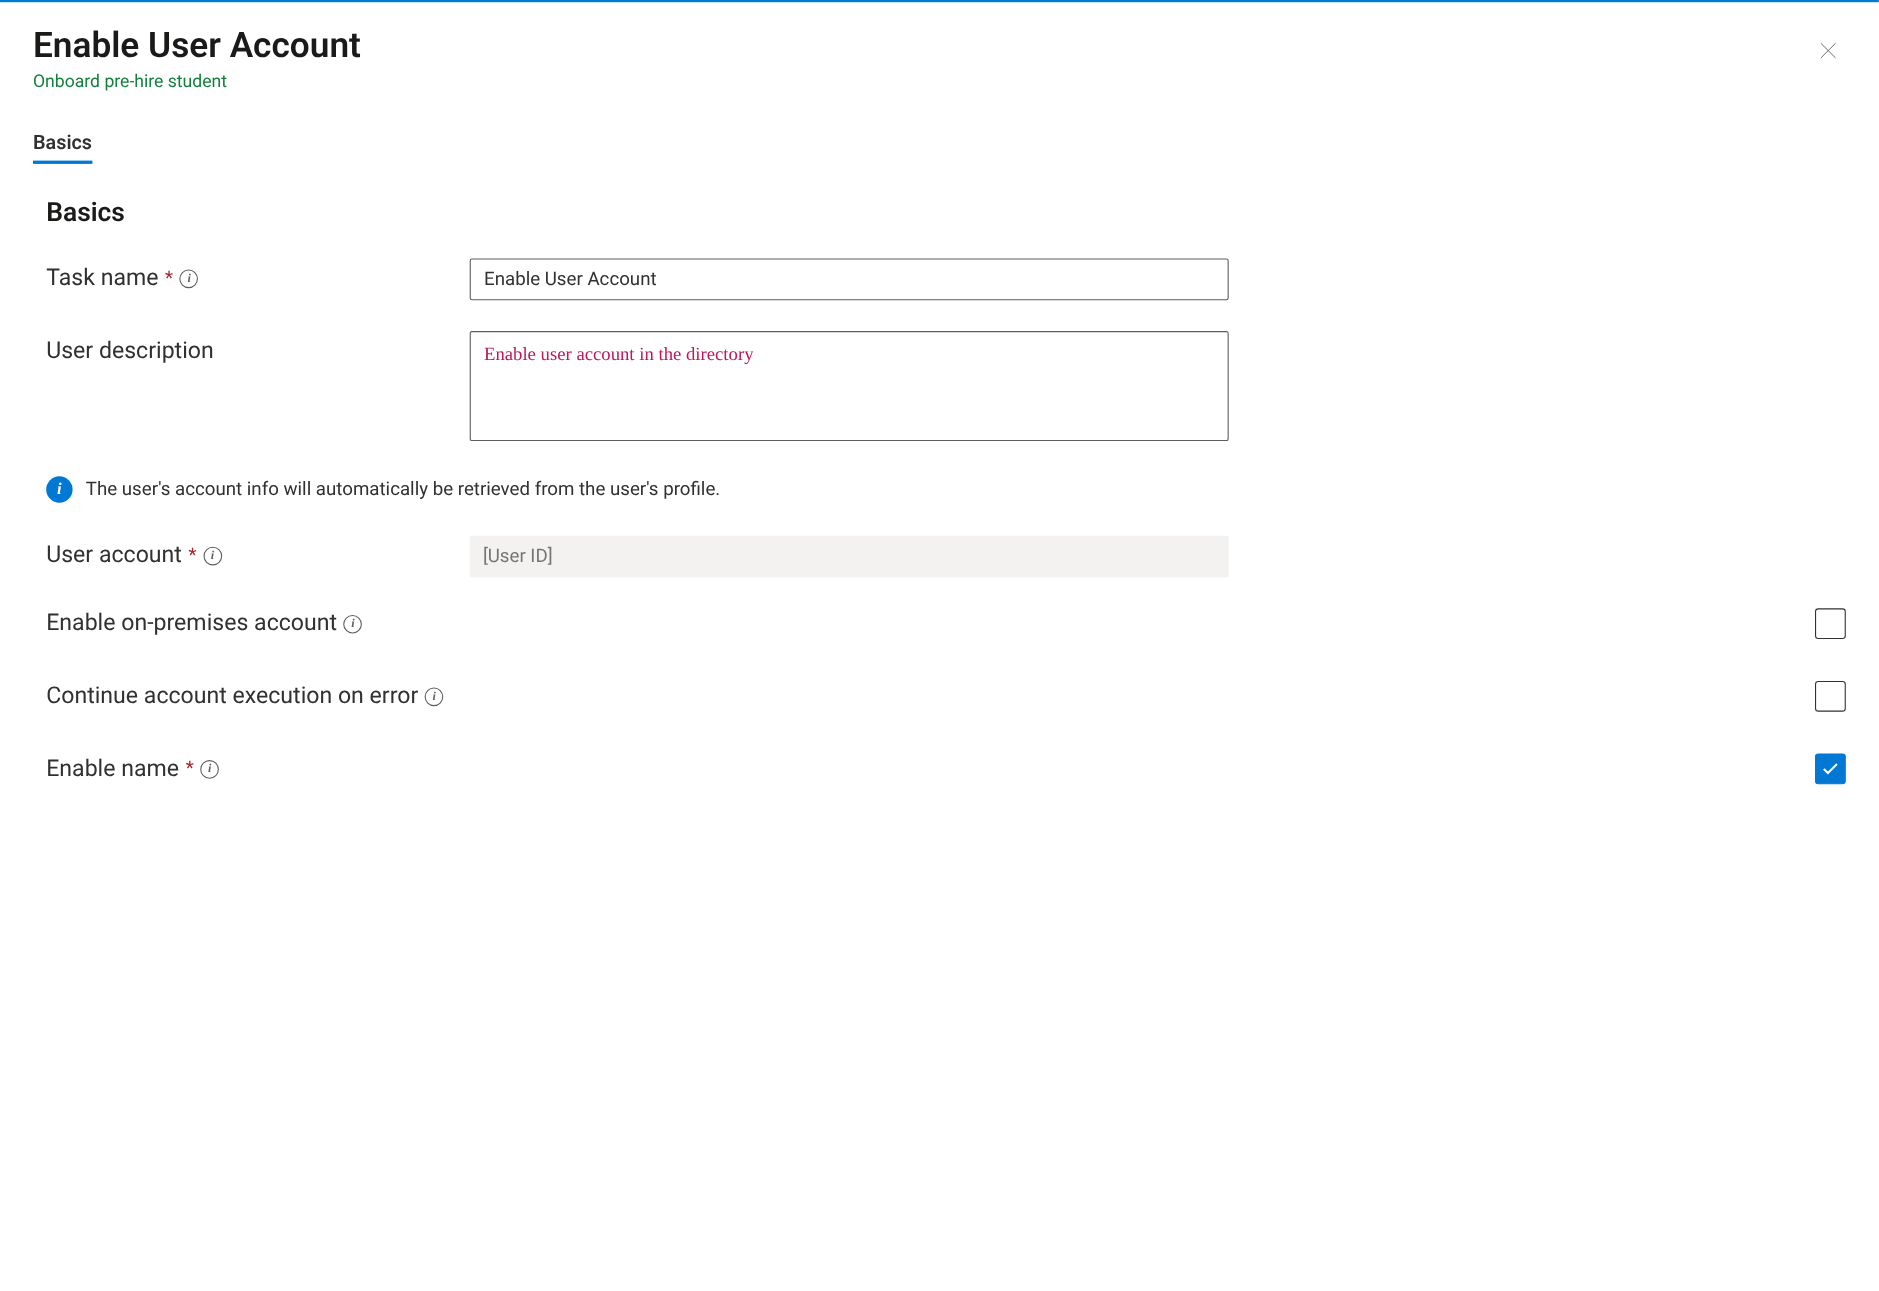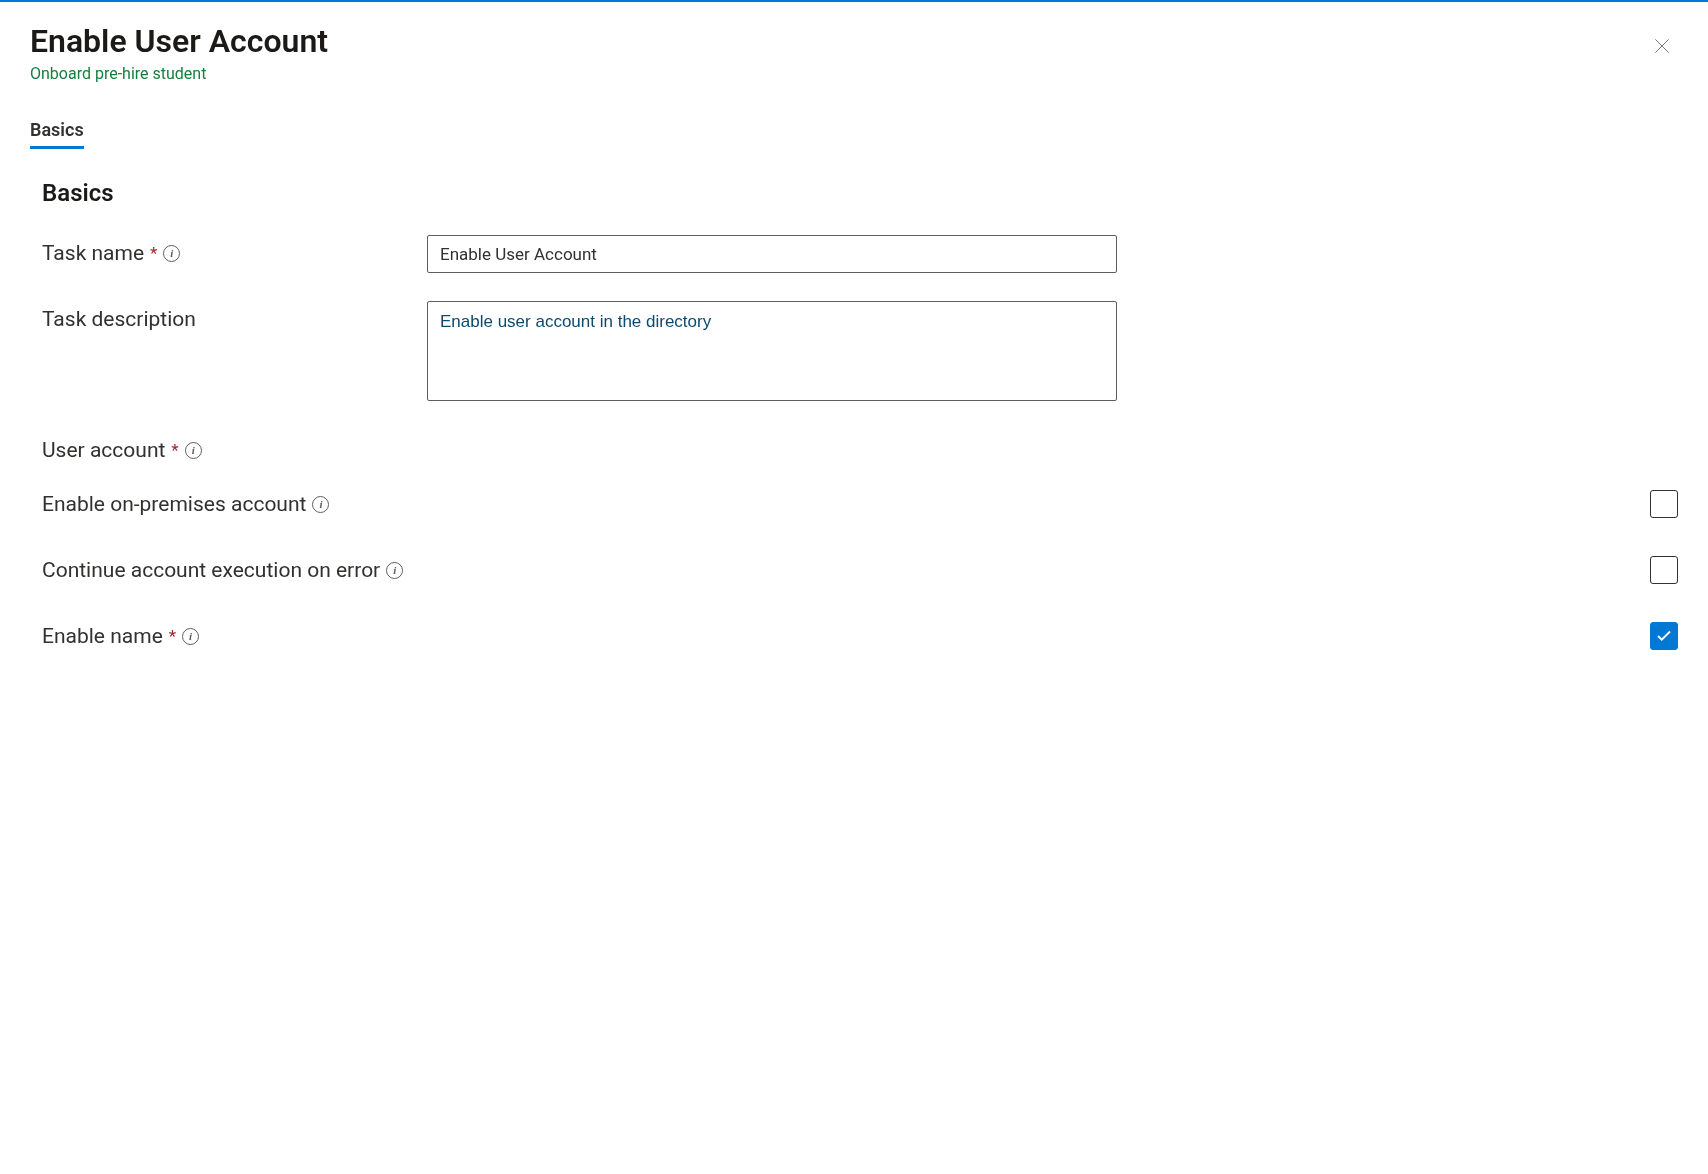--- a/index.html
+++ b/index.html
@@ -142,22 +142,22 @@
       border: 1px solid #605e5c;
       border-radius: 2px;
       background: #ffffff;
     }
     
     .textarea-input {
       width: 100%;
       height: 100px;
       padding: 10px 12px;
       font-size: 17px;
-      font-family: Liberation Sans, sans-serif;
-      color: #0c4a6e;
+      font-family: Liberation Serif, serif;
+      color: #be185d;
       border: 1px solid #605e5c;
       border-radius: 2px;
       background: #ffffff;
       resize: none;
     }
     
     .readonly-input {
       width: 100%;
       height: 38px;
       padding: 6px 12px;
@@ -284,36 +284,43 @@
           <span class="info-icon">i</span>
         </span>
       </div>
       <div class="form-input-col">
         <input type="text" class="text-input" value="Enable User Account" style="">
       </div>
     </div>
 
     <div class="form-row">
       <div class="form-label-col">
-        <span class="form-label">Task description</span>
+        <span class="form-label">User description</span>
       </div>
       <div class="form-input-col">
         <textarea class="textarea-input" style="">Enable user account in the directory</textarea>
       </div>
     </div>
 
 
+    <div class="info-message">
+      <div class="info-badge"></div>
+      <div class="info-text">The user's account info will automatically be retrieved from the user's profile.</div>
+    </div>
 
     <div class="form-row">
       <div class="form-label-col">
         <span class="form-label">User account</span>
         <span class="required-star">*</span>
         <span class="info-icon-wrapper">
           <span class="info-icon">i</span>
         </span>
+      </div>
+      <div class="form-input-col">
+        <input type="text" class="readonly-input" readonly="" placeholder="[User ID]" style="">
       </div>
     </div>
 
     <div class="checkbox-row">
       <div class="checkbox-label-col">
         <span class="form-label">Enable on-premises account</span>
         <span class="info-icon-wrapper">
           <span class="info-icon">i</span>
         </span>
       </div>

